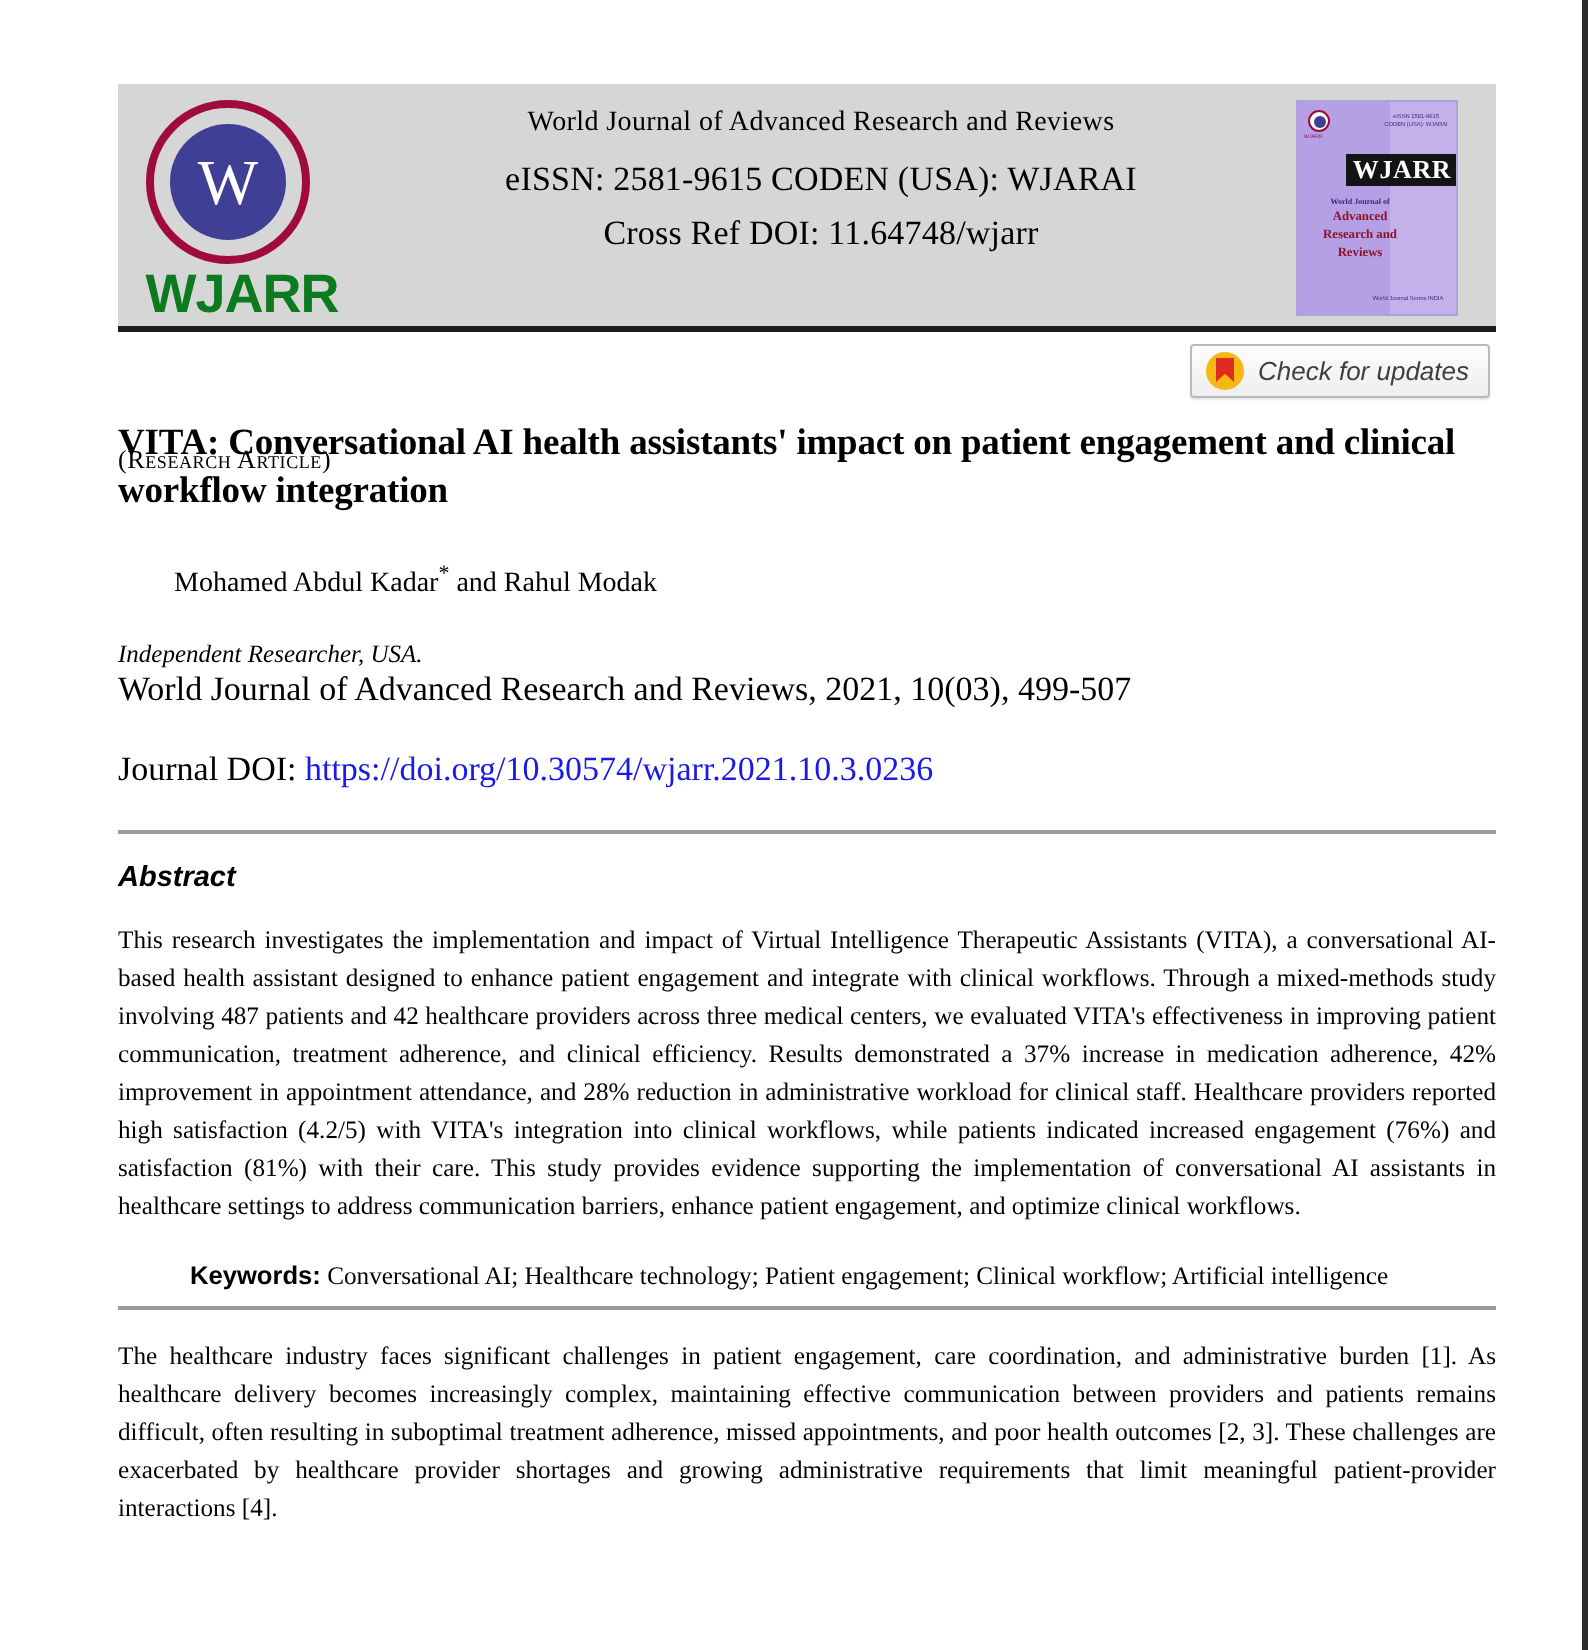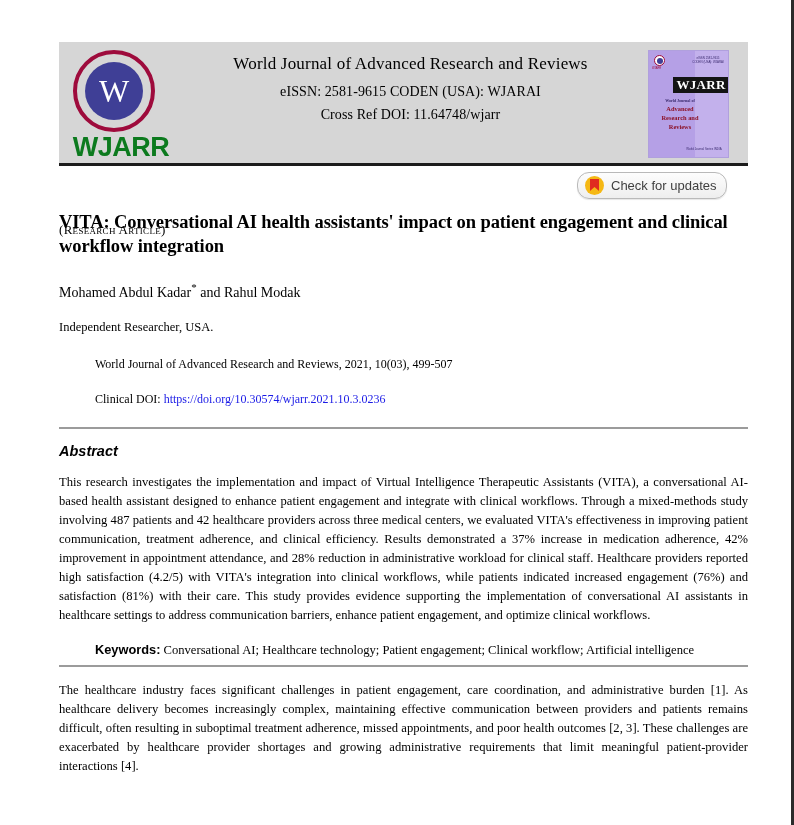--- a/index.html
+++ b/index.html
@@ -77,26 +77,26 @@
     font-size: 27px;
     letter-spacing: -0.5px;
   }
 
   .banner-mid {
     flex: 1 1 auto;
     padding-top: 12px;
     text-align: center;
   }
   .journal-title {
-    font-size: 17px;
+    font-size: 14px;
     letter-spacing: 0.2px;
     margin-bottom: 10px;
   }
   .banner-line {
-    font-size: 14px;
+    font-size: 17px;
     margin-bottom: 7px;
     letter-spacing: 0.1px;
   }
   .banner-line a, .link {
     color: #1a1ae6;
     text-decoration: none;
   }
 
   .banner-cover {
     flex: 0 0 108px;
@@ -197,29 +197,30 @@
   .article-type {
     position: absolute;
     left: 0; top: 4px;
     font-size: 13px;
     font-variant: small-caps;
     letter-spacing: 0.3px;
     margin-top: 46px;
   }
   .crossmark {
     position: absolute;
-    right: 21px; top: 0px;
+    right: 3px; top: 0px;
     width: 150px; height: 27px;
     background: linear-gradient(#fdfdfd, #eeeeee);
     border: 1px solid #b9b9b9;
-    border-radius: 12px;
+    border-radius: 2px;
     display: flex;
     align-items: center;
     padding-left: 7px;
     box-shadow: 0 1px 1px rgba(0,0,0,0.10);
+    font-style: italic;
   }
   .crossmark-icon {
     position: relative;
     width: 19px; height: 19px;
     flex: 0 0 19px;
     border-radius: 50%;
     background: #f5b814;
     margin-right: 7px;
   }
   .crossmark-icon::after {
@@ -240,30 +241,30 @@
   .title {
     font-size: 18.5px;
     line-height: 1.32;
     margin: 0 0 22px 0;
     font-weight: bold;
     letter-spacing: -0.1px;
   }
   .authors {
     font-size: 14px;
     margin-bottom: 20px;
+    margin-left: 28px;
   }
   .authors sup { font-size: 11px; }
   .affiliation {
     font-size: 12.5px;
-    margin-bottom: 22px;
+    font-style: italic;
   }
   .meta {
-    font-size: 12px;
+    font-size: 17px;
     margin-bottom: 20px;
-    margin-left: 36px;
   }
 
   
   hr.rule {
     border: none;
     border-top: 2px solid #9b9b9b;
     margin: 6px 0 14px 0;
   }
   .section-head {
     font-family: "Liberation Sans", sans-serif;
@@ -343,21 +344,21 @@
       <span>Mohamed Abdul Kadar</span><sup>*</sup>
       <span>and Rahul Modak</span>
     </div>
 
     <div class="affiliation">Independent Researcher, USA.</div>
 
     <div class="meta">World Journal of Advanced Research and Reviews, 2021, 10(03), 499-507</div>
 
 
     <div class="meta">
-      <span>Clinical DOI:</span>
+      <span>Journal DOI:</span>
       <a href="#" class="link">https://doi.org/10.30574/wjarr.2021.10.3.0236</a>
     </div>
 
     <hr class="rule">
     <div class="section-head">Abstract</div>
     <p class="body">This research investigates the implementation and impact of Virtual Intelligence Therapeutic Assistants (VITA), a conversational AI-based health assistant designed to enhance patient engagement and integrate with clinical workflows. Through a mixed-methods study involving 487 patients and 42 healthcare providers across three medical centers, we evaluated VITA's effectiveness in improving patient communication, treatment adherence, and clinical efficiency. Results demonstrated a 37% increase in medication adherence, 42% improvement in appointment attendance, and 28% reduction in administrative workload for clinical staff. Healthcare providers reported high satisfaction (4.2/5) with VITA's integration into clinical workflows, while patients indicated increased engagement (76%) and satisfaction (81%) with their care. This study provides evidence supporting the implementation of conversational AI assistants in healthcare settings to address communication barriers, enhance patient engagement, and optimize clinical workflows.</p>
 
     <div class="keywords">
       <b>Keywords:</b>
       <span>Conversational AI; Healthcare technology; Patient engagement; Clinical workflow; Artificial intelligence</span>

